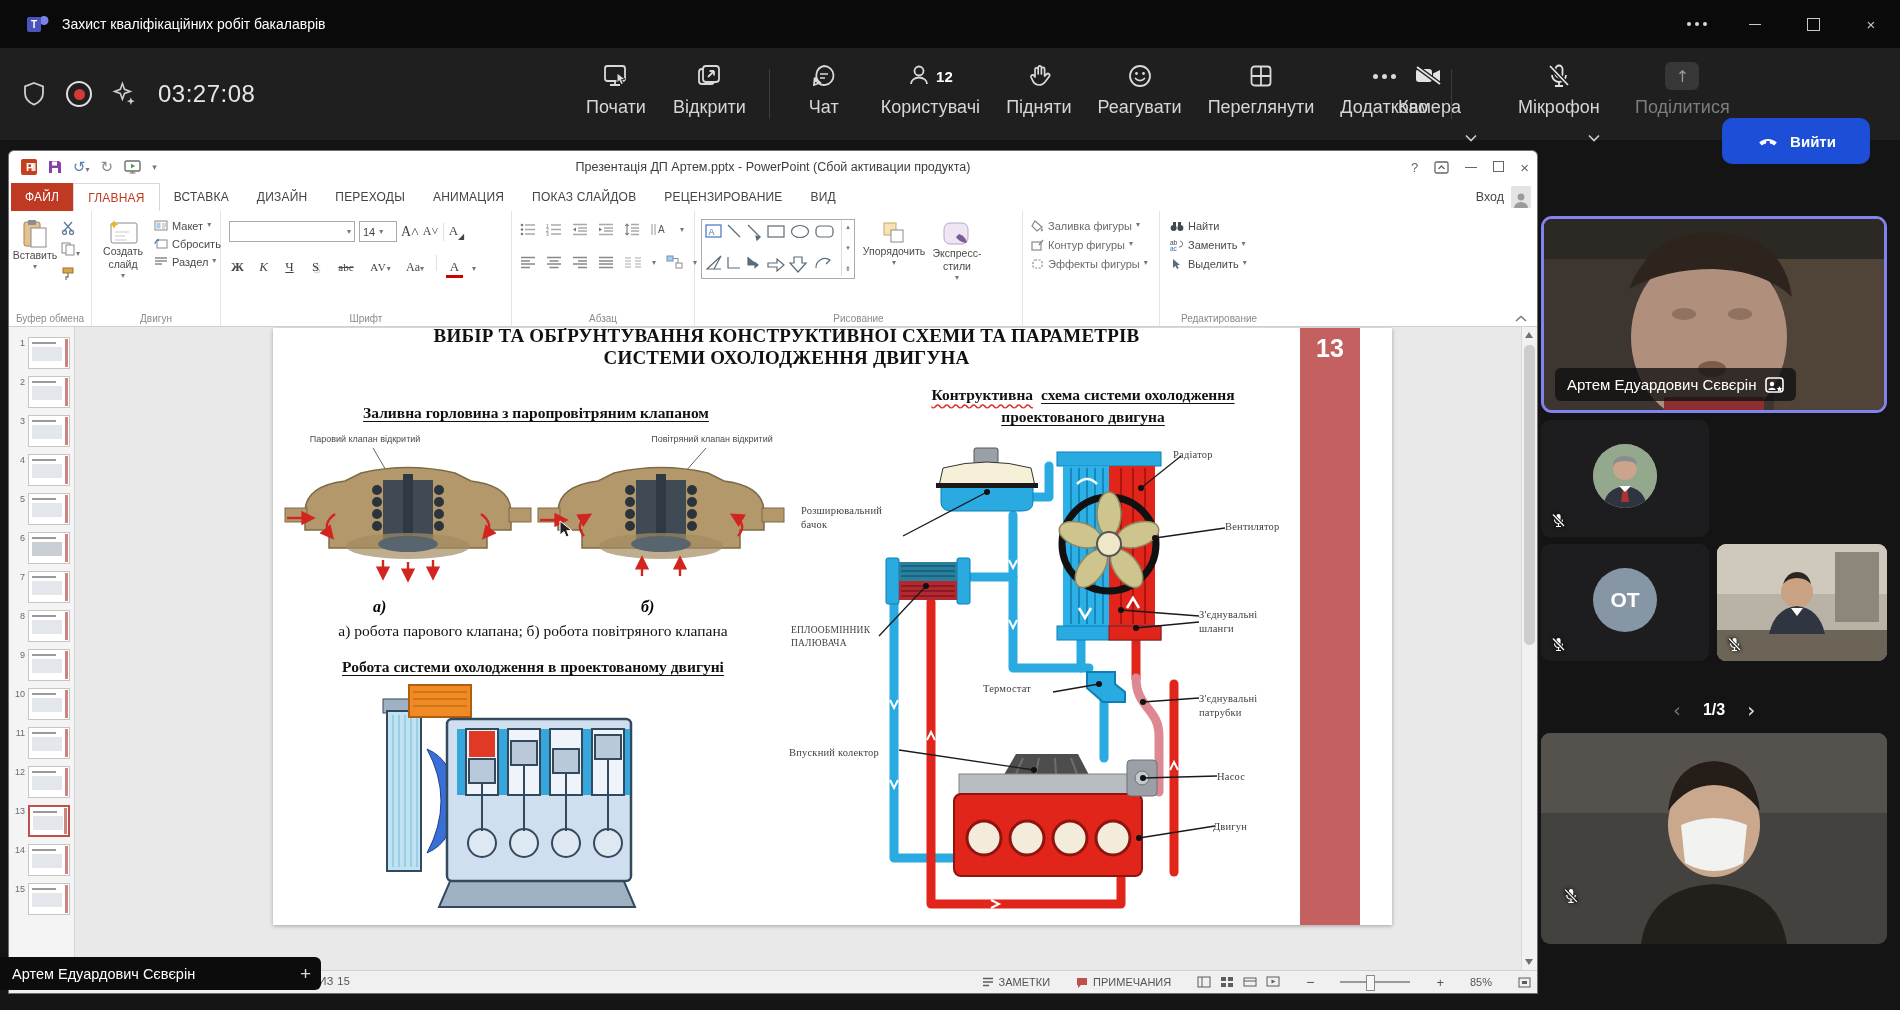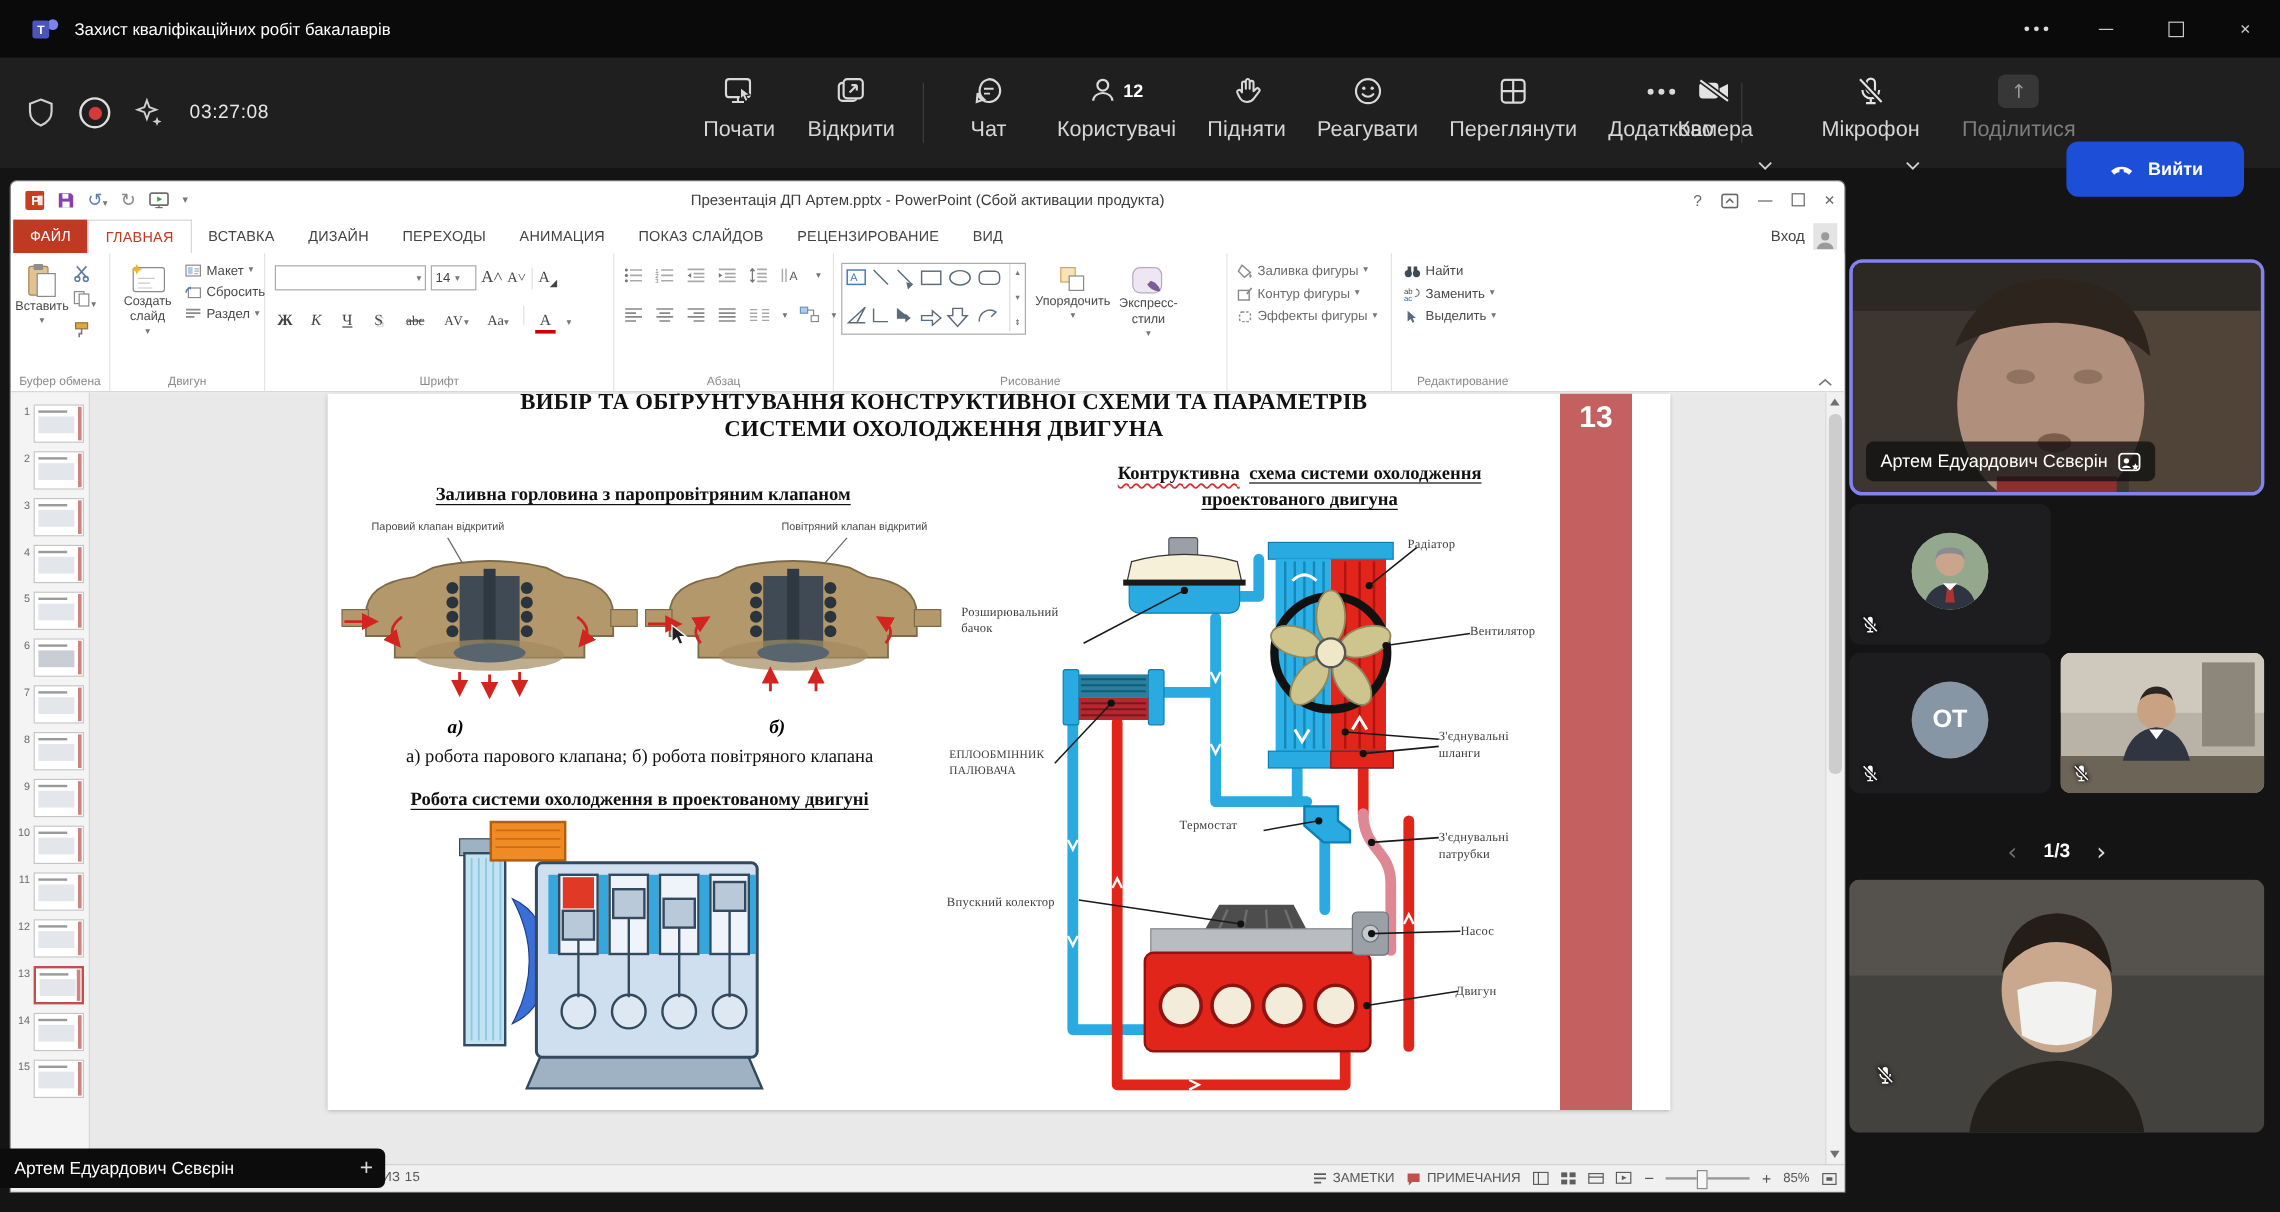--- a/index.html
+++ b/index.html
@@ -8,21 +8,21 @@
   .abs{position:absolute;}
   
   .t-titlebar{left:0;top:0;width:1900px;height:48px;background:#0a0a0a;display:flex;align-items:center;}
   .t-title{color:#ffffff;font-size:14px;margin-left:12px;}
   .t-winctl{position:absolute;right:0;top:0;height:48px;display:flex;align-items:center;}
   .t-winbtn{width:58px;height:48px;display:flex;align-items:center;justify-content:center;color:#c9c9c9;font-size:15px;}
   .sq{width:11px;height:11px;border:1px solid #c9c9c9;display:inline-block;}
   .mline{width:12px;height:1px;background:#c9c9c9;display:inline-block;}
   .t-toolbar{left:0;top:48px;width:1900px;height:92px;background:#1f1f1f;}
   .tb-left{position:absolute;left:22px;top:0;height:92px;display:flex;align-items:center;gap:20px;}
-  .timer{color:#e6e6e6;font-size:16px;letter-spacing:.5px;}
+  .timer{color:#e6e6e6;font-size:24px;letter-spacing:.5px;}
   .rec{width:22px;height:22px;border:2px solid #dedede;border-radius:50%;display:flex;align-items:center;justify-content:center;}
   .rec i{width:11px;height:11px;border-radius:50%;background:#d43b38;display:block;}
   .tb-center{position:absolute;left:572px;top:0;height:92px;display:flex;align-items:flex-start;padding-top:14px;}
   .tbtn{display:flex;flex-direction:column;align-items:center;gap:7px;padding:0 13px;min-width:62px;cursor:default;}
   .tbtn .lbl{color:#d6d6d6;font-size:18px;white-space:nowrap;}
   .tbtn .lbl.dim{color:#7d7d7d;}
   .ticon{height:28px;display:flex;align-items:center;justify-content:center;gap:4px;}
   .tdiv{width:1px;height:50px;background:#3c3c3c;margin:7px 10px 0;}
   .count{color:#fff;font-size:15px;font-weight:bold;}
   .dots3{display:flex;gap:4px;align-items:center;height:28px;}
@@ -72,21 +72,21 @@
   .s-title{left:0;width:1027px;text-align:center;font-weight:bold;font-size:19px;color:#111;letter-spacing:.2px;}
   .s-h{font-weight:bold;font-size:15.5px;color:#111;text-align:center;}
   .uh{text-decoration:underline;text-underline-offset:3px;}
   .misspell{text-decoration:underline wavy #e03030;text-underline-offset:3px;}
   .dlabel{font-size:10.5px;color:#3f3f3f;line-height:1.35;letter-spacing:.2px;}
   .caplabel{font-size:9px;color:#4a4a4a;text-align:center;}
   .redbar{left:1027px;top:0;width:60px;height:597px;background:#c46060;}
   .rednum{width:60px;text-align:center;color:#fff;font-weight:bold;font-size:25px;top:6px;left:0;}
   
   .pp-status{height:22px;background:#f0f0f0;border-top:1px solid #d0d0d0;position:relative;font-size:11px;color:#555;}
-  .st-right{position:absolute;right:6px;top:0;height:22px;display:flex;align-items:center;gap:10px;}
+  .st-right{position:absolute;right:6px;top:0;height:22px;display:flex;align-items:center;gap:26px;}
   .st-item{display:flex;align-items:center;gap:5px;}
   .viewicons{display:flex;align-items:center;gap:9px;}
   .ztrack{width:70px;height:2px;background:#9a9a9a;position:relative;}
   .zthumb{position:absolute;left:26px;top:-6px;width:7px;height:14px;background:#f7f7f7;border:1px solid #8a8a8a;}
   
   .b-bar{left:0;top:957px;width:321px;height:33px;background:#0c0c0c;border-radius:0 6px 6px 0;z-index:40;display:flex;align-items:center;color:#fff;font-size:14.5px;}
   .b-plus{position:absolute;right:10px;font-size:19px;color:#d9d9d9;}
   
   .tile{background:#1d1d1f;border-radius:9px;overflow:hidden;}
   .main-tile{left:1541px;top:216px;width:346px;height:197px;border:3px solid #8383ef;border-radius:11px;box-sizing:border-box;overflow:hidden;background:#3a3430;}

